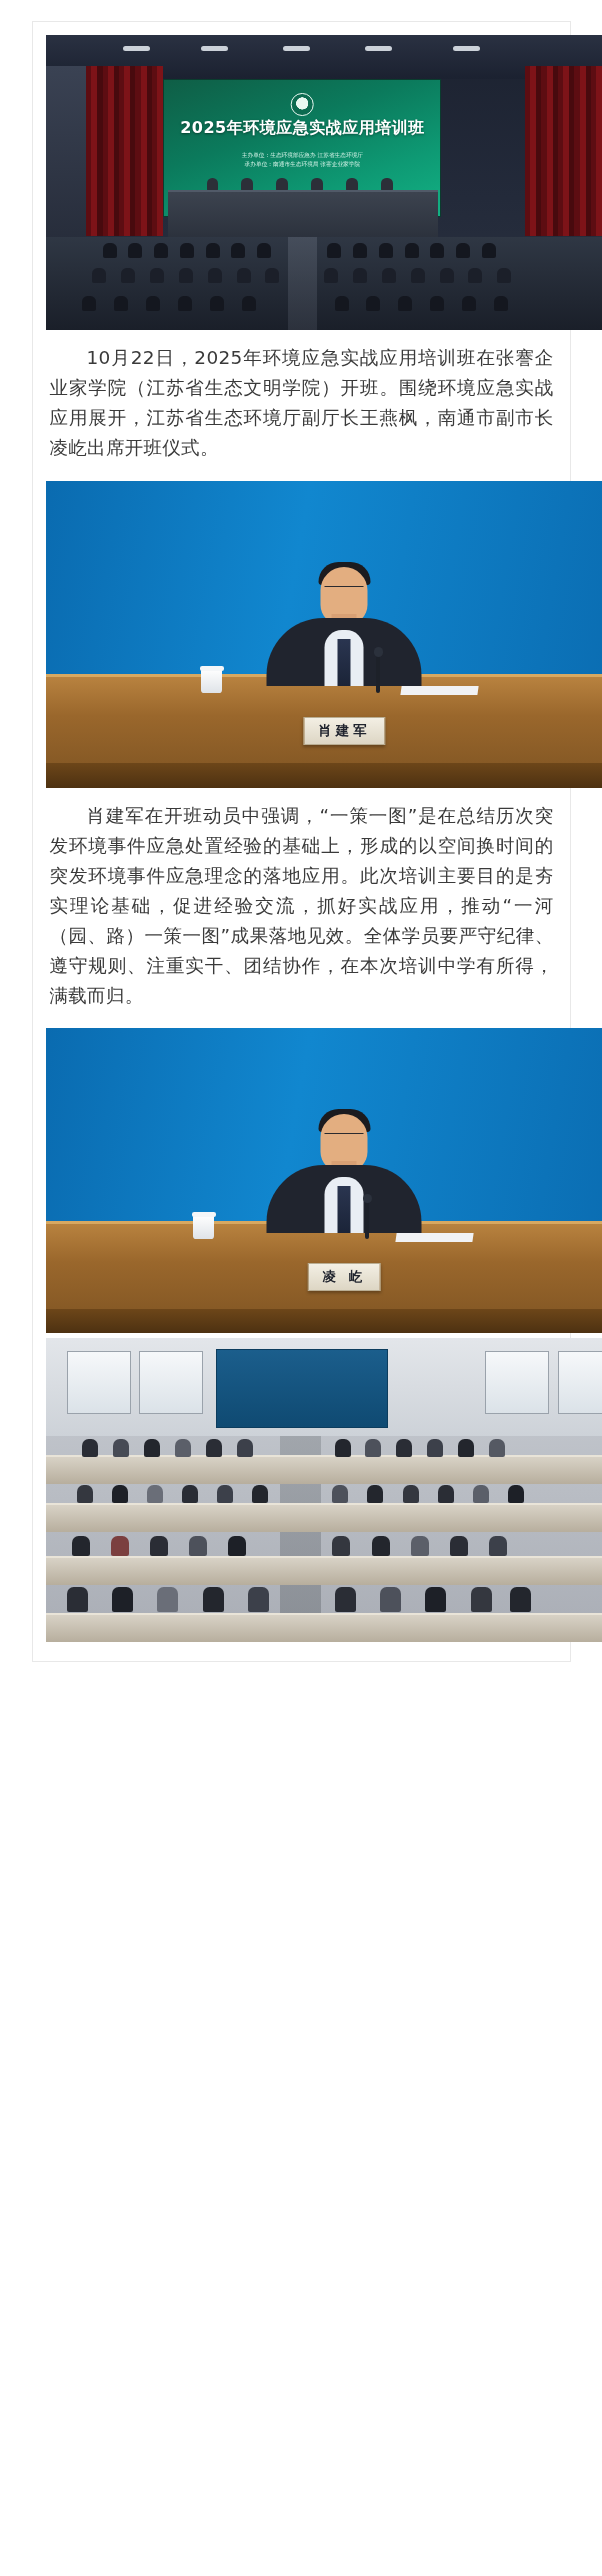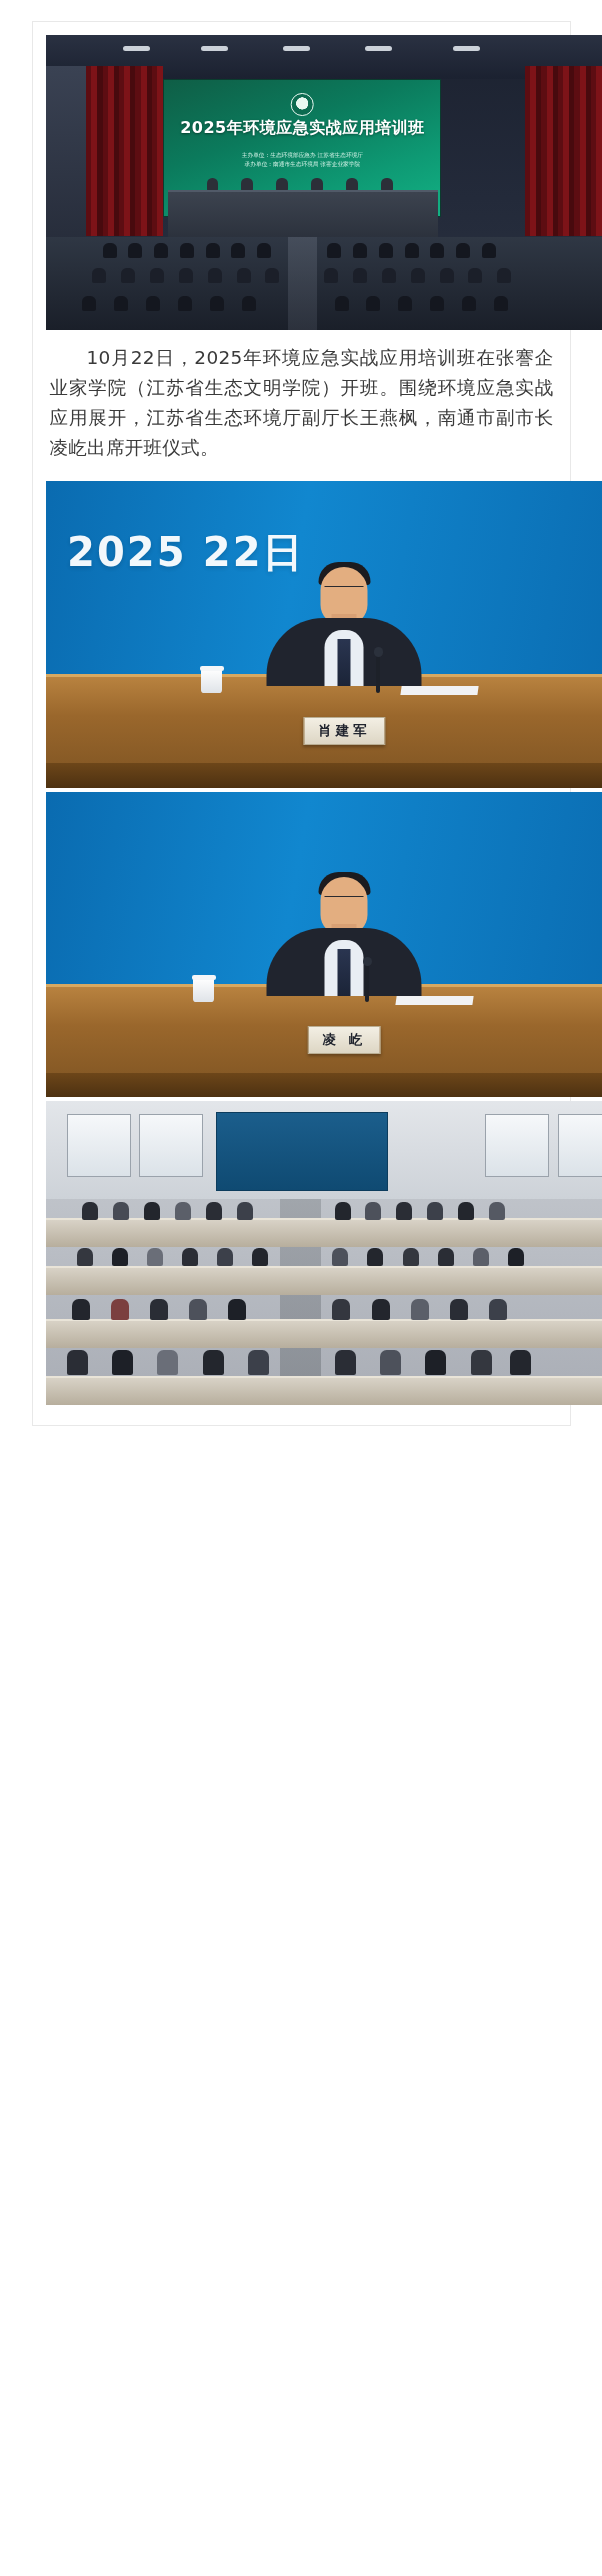--- a/index.html
+++ b/index.html
@@ -319,21 +319,20 @@
       <div class="aud" style="left:384px; top:261px"></div>
       <div class="aud" style="left:416px; top:261px"></div>
       <div class="aud" style="left:448px; top:261px"></div>
     </div>
 
     <p class="body-text">10月22日，2025年环境应急实战应用培训班在张謇企业家学院（江苏省生态文明学院）开班。围绕环境应急实战应用展开，江苏省生态环境厅副厅长王燕枫，南通市副市长凌屹出席开班仪式。</p>
 
     <div class="figure f2">
       <div class="spk">
         <div class="bg"></div>
-        <div class="bgtext" style="left:20.6px; top:44px">2025        22日</div>
         <div class="desk">
           <div class="deskfront"></div>
         </div>
         <div class="person">
           <div class="hair"></div>
           <div class="head"></div>
           <div class="glasses"></div>
           <div class="neck"></div>
           <div class="shoulders"></div>
           <div class="shirt"></div>
@@ -341,20 +340,21 @@
         </div>
         <div class="cup" style="left:155px">
             <div class="lid"></div>
           </div>
         <div class="mic" style="left:330px"></div>
         <div class="papers" style="left:355px"></div>
         <div class="nameplate">肖建军</div>
       </div>
     </div>
 
+    <p class="body-text">肖建军在开班动员中强调，“一策一图”是在总结历次突发环境事件应急处置经验的基础上，形成的以空间换时间的突发环境事件应急理念的落地应用。此次培训主要目的是夯实理论基础，促进经验交流，抓好实战应用，推动“一河（园、路）一策一图”成果落地见效。全体学员要严守纪律、遵守规则、注重实干、团结协作，在本次培训中学有所得，满载而归。</p>
 
     <div class="figure f3">
       <div class="spk">
         <div class="bg"></div>
         <div class="desk">
           <div class="deskfront"></div>
         </div>
         <div class="person">
           <div class="hair"></div>
           <div class="head"></div>

